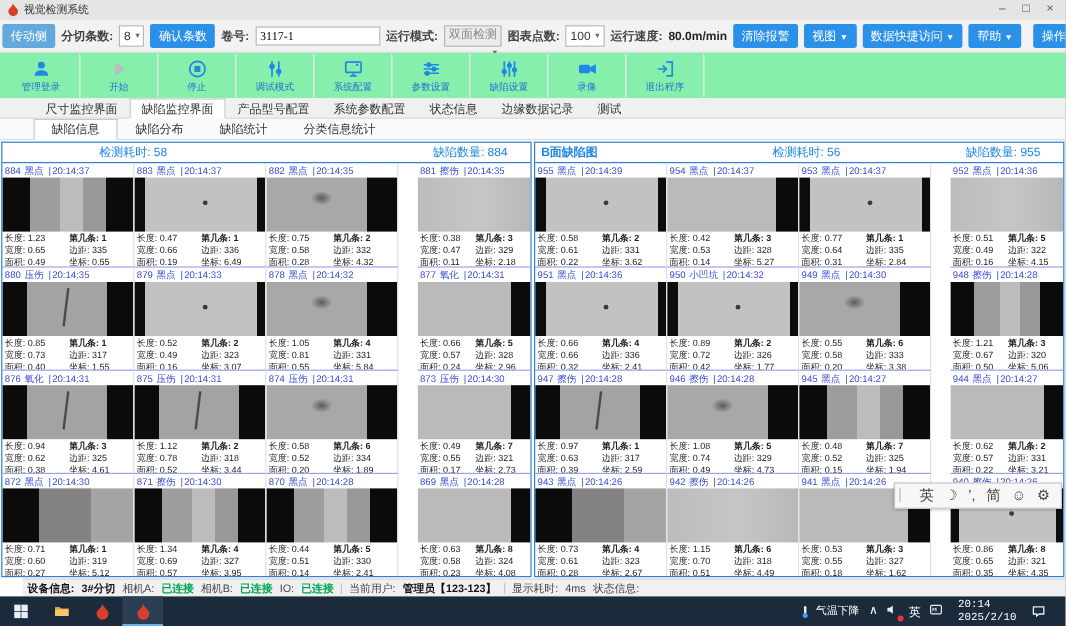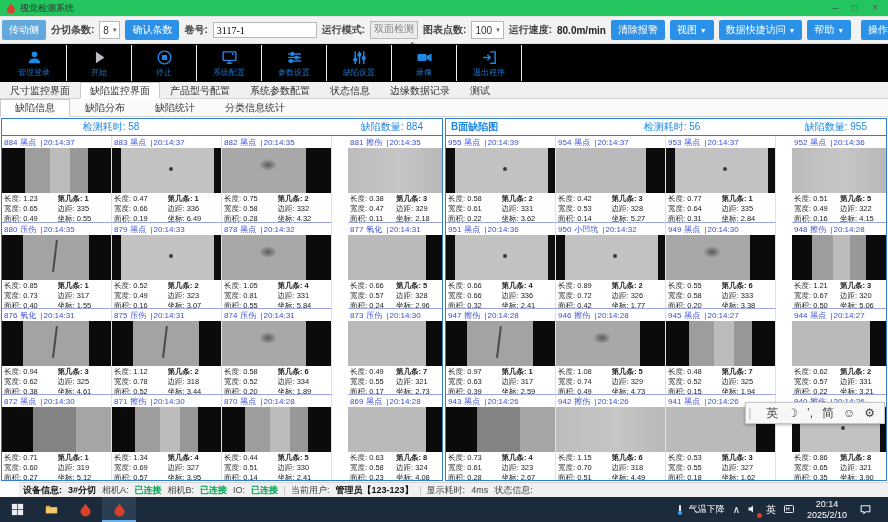--- a/index.html
+++ b/index.html
@@ -1,41 +1,41 @@
 <!DOCTYPE html>
 <html><head>
 <meta charset="utf-8">
 <style>
   html,body{margin:0;padding:0;background:#9a9a9a;}
   body{width:888px;height:522px;overflow:hidden;font-family:"Liberation Sans","DejaVu Sans",sans-serif;}
   .screen{position:relative;width:888px;height:522px;background:#fff;display:flex;flex-direction:column;}
   
-  .titlebar{height:16px;background:#22c55e;display:flex;align-items:center;font-size:9px;color:#333;padding:0 2px;flex:0 0 auto;}
+  .titlebar{height:16px;background:#e5e5e5;display:flex;align-items:center;font-size:9px;color:#333;padding:0 2px;flex:0 0 auto;}
   .titlebar .logo{width:12px;height:12px;margin:0 3px;}
   .titlebar .win-btns{margin-left:auto;display:flex;align-items:center;gap:14px;padding-right:8px;color:#555;font-size:10px;}
   .win-btn{cursor:default;line-height:10px;}
   
   .toolbar1{height:26px;background:#f2f2f2;border-top:1px solid #e3e3e3;border-bottom:1px solid #dcdcdc;display:flex;align-items:center;font-size:10px;color:#333;padding:0 2px;gap:5px;flex:0 0 auto;}
   .btn{background:#2b90e8;color:#fff;border-radius:2px;padding:3px 7px;font-size:10px;white-space:nowrap;}
   .btn.light{background:#64a9dd;}
   .lbl{white-space:nowrap;font-weight:bold;color:#444;}
   .select{background:#fff;border:1px solid #b8b8b8;height:16px;display:flex;align-items:center;padding:0 3px;gap:4px;white-space:nowrap;}
   .select .arr{color:#666;font-size:7px;margin-left:auto;}
   .select.disabled{background:#ececec;color:#888;flex-direction:column;}
   .tb-input{border:1px solid #b8b8b8;height:14px;font-size:10px;padding:0 3px;font-family:Liberation Serif, serif;}
   .speed-val{font-weight:bold;color:#222;}
   .spacer{flex:1;}
   
-  .toolbar2{height:36px;background:#000000;display:flex;align-items:stretch;padding:1px 2px;flex:0 0 auto;}
+  .toolbar2{height:36px;background:#86efac;display:flex;align-items:stretch;padding:1px 2px;flex:0 0 auto;}
   .action{display:flex;flex-direction:column;align-items:center;justify-content:center;min-width:52px;padding:0 6px;border-right:1px solid #ececec;cursor:default;}
   .aicon{height:18px;display:flex;align-items:center;}
   .aicon svg{width:17px;height:17px;}
   .albl{font-size:8px;color:#1976d2;margin-top:1px;white-space:nowrap;}
   
-  .tabs{display:flex;background:#f0f0f0;border-bottom:1px solid #d4d4d4;font-size:10px;flex:0 0 auto;}
+  .tabs{display:flex;background:#f0f0f0;border-bottom:1px solid #d4d4d4;font-size:10px;flex:0 0 auto;padding-left:28px;}
   .tabs.main{height:16px;}
   .tabs.sub{height:17px;background:#fafafa;}
   .tab{padding:1px 9px;display:flex;align-items:center;color:#333;border:1px solid transparent;border-bottom:none;white-space:nowrap;}
   .tab.active{background:#fff;border-color:#c9c9c9;margin-bottom:-1px;border-bottom:1px solid #fff;}
   .tabs.sub .tab{padding:1px 14px;}
   
   .panels{flex:1;display:flex;gap:2px;padding:1px;background:#fff;min-height:0;}
   .panel{flex:1;border:1px solid #2e7fd4;display:flex;flex-direction:column;min-width:0;}
   .panel-header{flex:0 0 16px;display:flex;align-items:center;font-size:10px;color:#1e88e5;padding:0 5px;border-bottom:1px solid #2e7fd4;}
   .ph-title{flex:1.2;font-weight:bold;}
@@ -72,21 +72,21 @@
   .taskbar{flex:0 0 25px;background:#1b2b3c;display:flex;align-items:stretch;color:#fff;font-size:9px;}
   .tb-icon{width:34px;display:flex;align-items:center;justify-content:center;}
   .tb-icon svg{width:15px;height:15px;}
   .tb-icon.active{background:#2c3e52;box-shadow:inset 0 -2px 0 #6ab0e8;}
   .tb-right{margin-left:auto;display:flex;align-items:center;gap:8px;padding-right:2px;}
   .tb-weather{display:flex;align-items:center;gap:3px;}
   .tb-weather svg{width:12px;height:14px;}
   .tray{display:flex;align-items:center;gap:7px;font-size:10px;}
   .tray .spk{position:relative;}
   .tray .spk .dot{position:absolute;right:-3px;bottom:-1px;width:5px;height:5px;border-radius:50%;background:#e33;}
-  .tb-clock{text-align:center;line-height:1.15;font-size:9px;padding:0 4px;}
+  .tb-clock{text-align:left;line-height:1.15;font-size:9px;padding:0 4px;font-family:Liberation Mono, monospace;}
   .show-desktop{width:5px;border-left:1px solid #3a4a5c;}
 </style>
 </head>
 <body>
 
 <div class="screen">
 
   <div class="titlebar">
     <span class="logo">
       <svg viewBox="0 0 24 24">
@@ -159,20 +159,31 @@
         <span class="albl">开始</span>
       </div>
       <div class="action">
         <span class="aicon">
           <svg viewBox="0 0 24 24">
             <circle cx="12" cy="12" r="9" fill="none" stroke="#1e88e5" stroke-width="2"></circle>
             <rect x="8.5" y="8.5" width="7" height="7" fill="#1e88e5"></rect>
           </svg>
         </span>
         <span class="albl">停止</span>
+      </div>
+      <div class="action">
+        <span class="aicon">
+          <svg viewBox="0 0 24 24" stroke="#1e88e5" stroke-width="2" fill="#1e88e5">
+            <line x1="8" y1="3" x2="8" y2="21"></line>
+            <line x1="16" y1="3" x2="16" y2="21"></line>
+            <circle cx="8" cy="9" r="2.2"></circle>
+            <circle cx="16" cy="15" r="2.2"></circle>
+          </svg>
+        </span>
+        <span class="albl">调试模式</span>
       </div>
       <div class="action">
         <span class="aicon">
           <svg viewBox="0 0 24 24" fill="none" stroke="#1e88e5" stroke-width="2">
             <rect x="3" y="4" width="18" height="12" rx="1"></rect>
             <line x1="12" y1="16" x2="12" y2="20"></line>
             <line x1="8" y1="20" x2="16" y2="20"></line>
             <circle cx="16.5" cy="7" r="1.4" fill="#1e88e5" stroke="none"></circle>
           </svg>
         </span>
@@ -930,21 +941,21 @@
             <div class="cimg plain-dot"></div>
             <div class="cinfo">
               <div class="col">
                 <div><span>长度:</span> <span>0.86</span></div>
                 <div><span>宽度:</span> <span>0.65</span></div>
                 <div><span>面积:</span> <span>0.35</span></div>
               </div>
               <div class="col">
                 <div class="strip-line"><span>第几条:</span> <span>8</span></div>
                 <div><span>边距:</span> <span>321</span></div>
-                <div><span>坐标:</span> <span>3.90</span></div>
+                <div><span>坐标:</span> <span>4.35</span></div>
               </div>
             </div>
           </div>
         </div>
     </section>
   </div>
 
   <div class="ime">
     <span class="grip">▏</span>
     <span>英</span>

